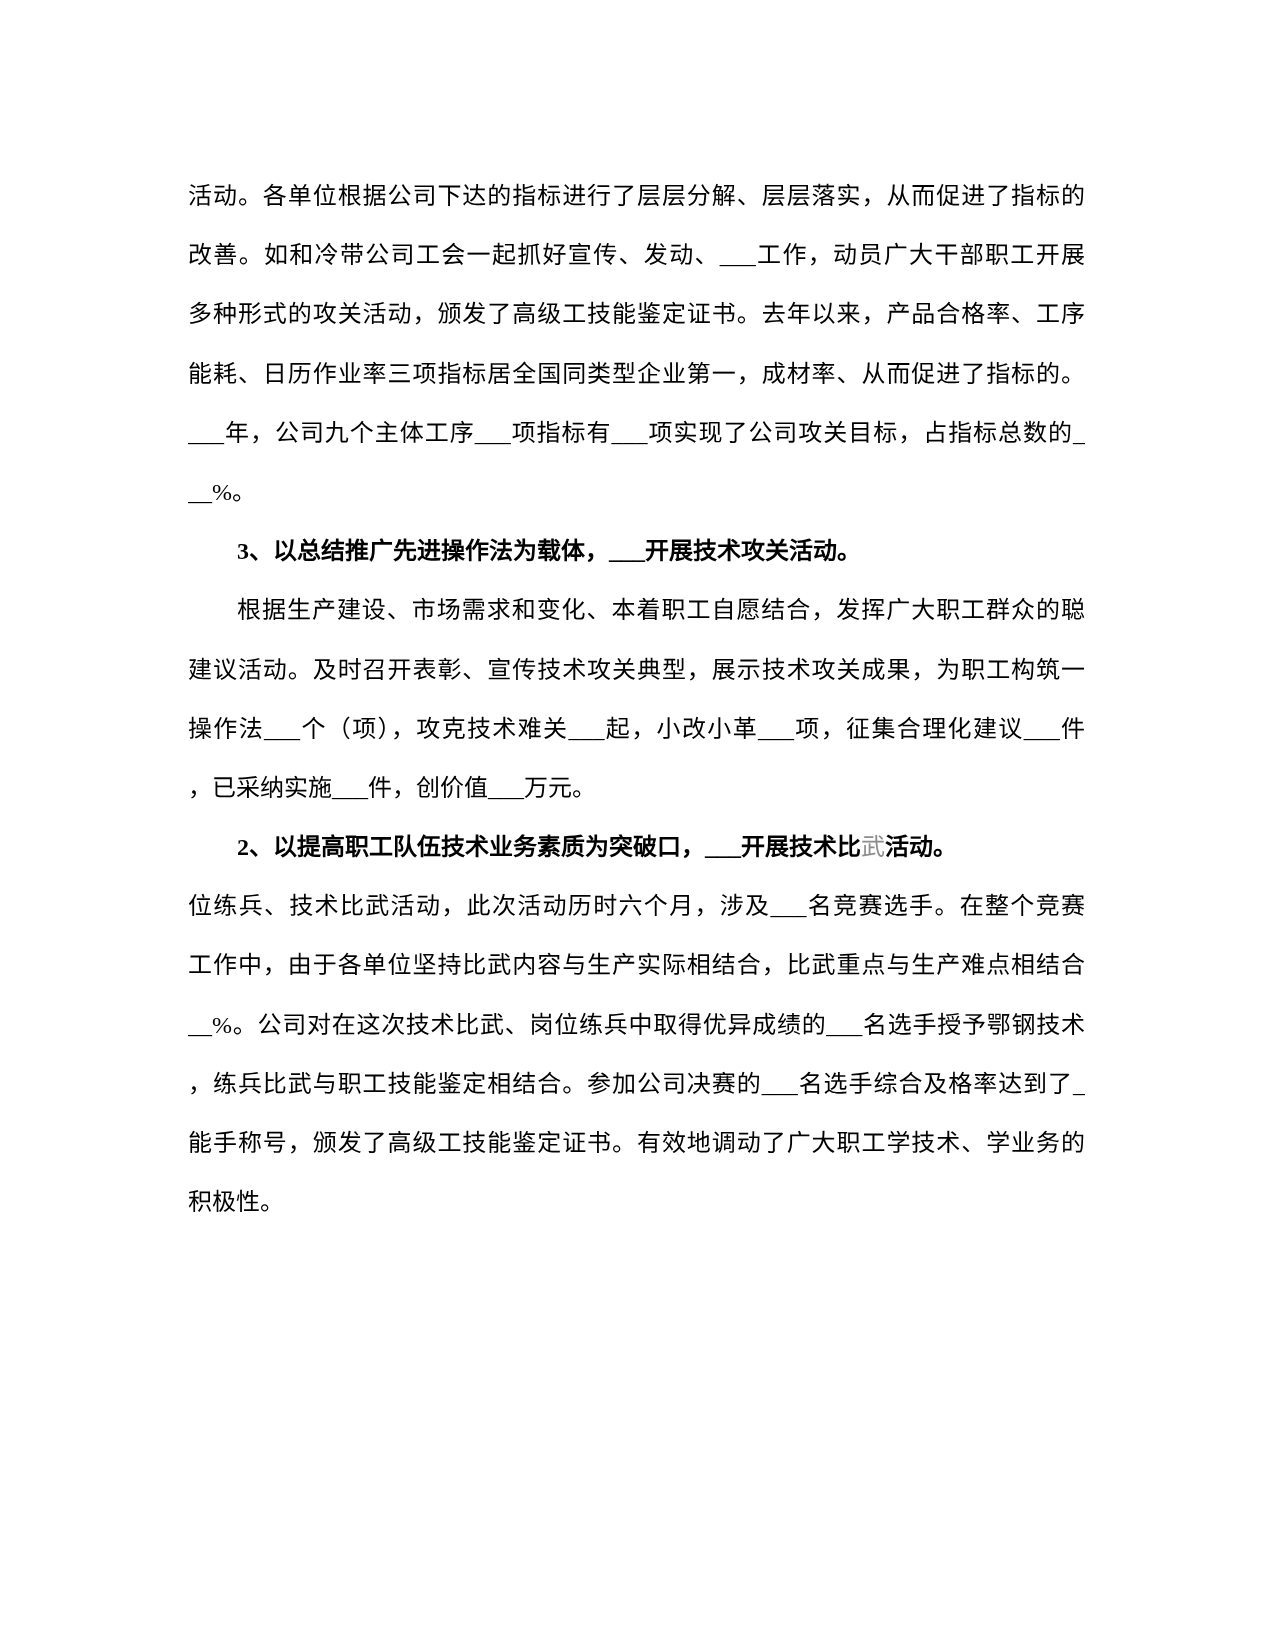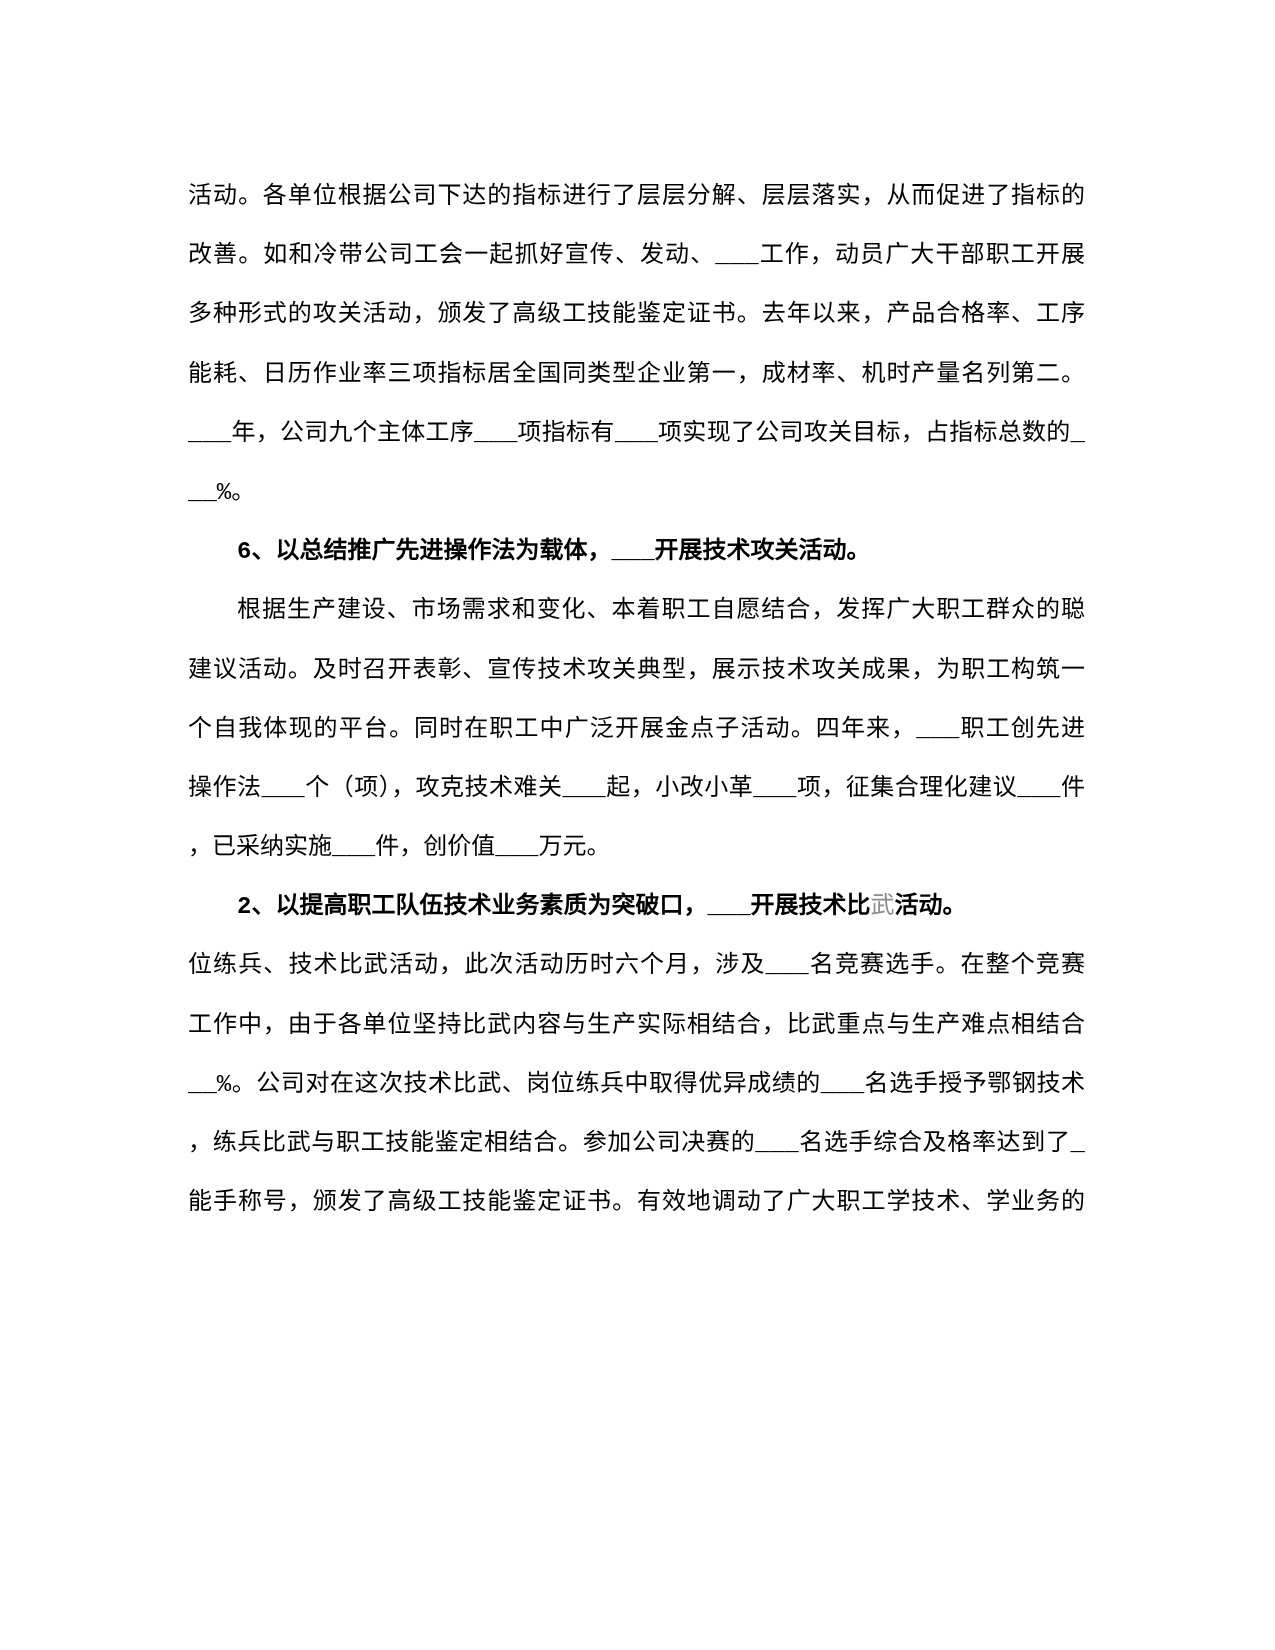--- a/index.html
+++ b/index.html
@@ -6,21 +6,21 @@
     margin: 0;
     padding: 0;
     background: #ffffff;
   }
   .page {
     position: relative;
     width: 1275px;
     height: 1246px;
     background: #ffffff;
     overflow: hidden;
-    font-family: Liberation Mono, monospace;
+    font-family: Liberation Serif, serif;
   }
   .textblock {
     position: absolute;
     left: 188px;
     top: 167px;
     width: 897px;
     font-size: 24px;
     line-height: 59.2px;
     color: #000000;
     letter-spacing: 0;
@@ -49,29 +49,28 @@
 </style>
 </head>
 <body>
 
 <div class="page">
   <div class="textblock">
 
     <div class="line j">活动。各单位根据公司下达的指标进行了层层分解、层层落实，从而促进了指标的</div>
     <div class="line j">改善。如和冷带公司工会一起抓好宣传、发动、___工作，动员广大干部职工开展</div>
     <div class="line j">多种形式的攻关活动，颁发了高级工技能鉴定证书。去年以来，产品合格率、工序</div>
-    <div class="line j">能耗、日历作业率三项指标居全国同类型企业第一，成材率、机时产量名列第二。</div>
+    <div class="line j">能耗、日历作业率三项指标居全国同类型企业第一，成材率、从而促进了指标的。</div>
     <div class="line j">___年，公司九个主体工序___项指标有___项实现了公司攻关目标，占指标总数的_</div>
     <div class="line">__%。</div>
 
-    <div class="line heading ind">6、以总结推广先进操作法为载体，___开展技术攻关活动。</div>
+    <div class="line heading ind">3、以总结推广先进操作法为载体，___开展技术攻关活动。</div>
 
     <div class="line j ind">根据生产建设、市场需求和变化、本着职工自愿结合，发挥广大职工群众的聪</div>
     <div class="line j">建议活动。及时召开表彰、宣传技术攻关典型，展示技术攻关成果，为职工构筑一</div>
-    <div class="line j">个自我体现的平台。同时在职工中广泛开展金点子活动。四年来，___职工创先进</div>
     <div class="line j">操作法___个（项），攻克技术难关___起，小改小革___项，征集合理化建议___件</div>
     <div class="line">，已采纳实施___件，创价值___万元。</div>
 
     <div class="line heading ind"><span>2、以提高职工队伍技术业务素质为突破口，___开展技术比</span><span class="outline-char">武</span><span>活动。</span></div>
 
     <div class="line j">位练兵、技术比武活动，此次活动历时六个月，涉及___名竞赛选手。在整个竞赛</div>
     <div class="line j">工作中，由于各单位坚持比武内容与生产实际相结合，比武重点与生产难点相结合</div>
     <div class="line j">__%。公司对在这次技术比武、岗位练兵中取得优异成绩的___名选手授予鄂钢技术</div>
     <div class="line j">，练兵比武与职工技能鉴定相结合。参加公司决赛的___名选手综合及格率达到了_</div>
     <div class="line j">能手称号，颁发了高级工技能鉴定证书。有效地调动了广大职工学技术、学业务的</div>

